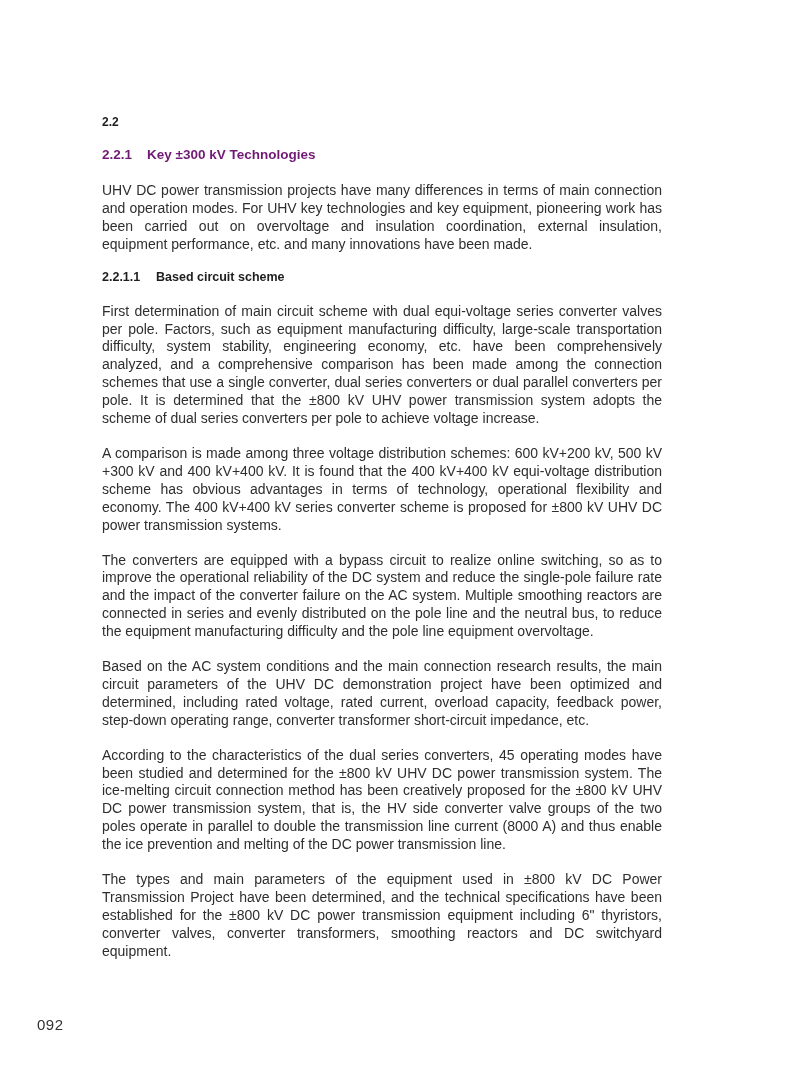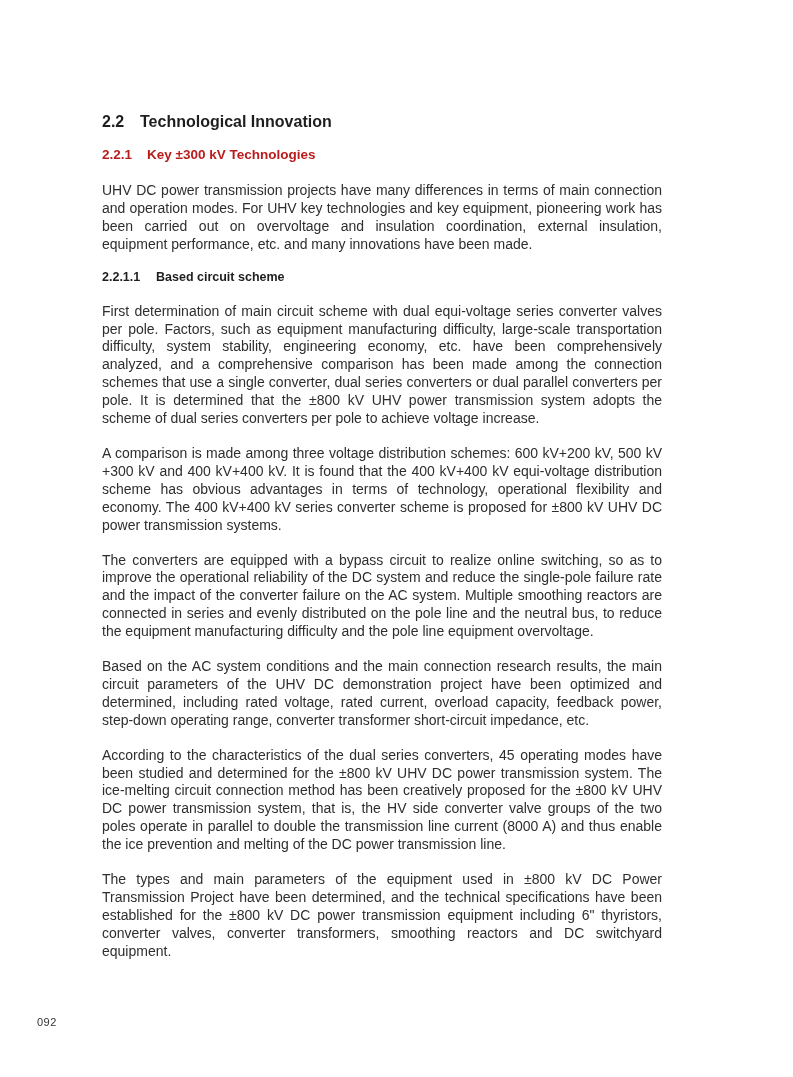--- a/index.html
+++ b/index.html
@@ -15,32 +15,32 @@
       font-family: "Liberation Sans", sans-serif;
       color: #2a2a2a;
     }
     .page {
       position: absolute;
       left: 102px;
       top: 111px;
       width: 560px;
     }
     .h2 {
-      font-size: 16px;
+      font-size: 12px;
       font-weight: bold;
       color: #1e1e1e;
       margin: 0;
       line-height: 22px;
       display: flex;
     }
     .h2 .num { width: 38px; display: inline-block; }
     .h3 {
       font-size: 13.5px;
       font-weight: bold;
-      color: #b91c1c;
+      color: #701a75;
       margin: 12px 0 0 0;
       line-height: 20px;
       display: flex;
     }
     .h3 .num { width: 45px; display: inline-block; }
     .h4 {
       font-size: 12.5px;
       font-weight: bold;
       color: #1e1e1e;
       margin: 14px 0 16px 0;
@@ -53,32 +53,31 @@
       line-height: 17.9px;
       margin: 17px 0 0 0;
       text-align: justify;
       color: #2e2e2e;
     }
     p.first { margin-top: 17px; }
     .page-number {
       position: absolute;
       left: 37px;
       top: 1016px;
-      font-size: 11px;
+      font-size: 15px;
       color: #333;
       letter-spacing: 0.5px;
     }
   </style>
 </head>
 <body>
 
 <div class="page">
   <h2 class="h2">
     <span class="num">2.2</span>
-    <span>Technological Innovation</span>
   </h2>
 
   <h3 class="h3">
     <span class="num">2.2.1</span>
     <span>Key ±300 kV Technologies</span>
   </h3>
 
   <p class="first">UHV DC power transmission projects have many differences in terms of main connection and operation modes. For UHV key technologies and key equipment, pioneering work has been carried out on overvoltage and insulation coordination, external insulation, equipment performance, etc. and many innovations have been made.</p>
 
   <h4 class="h4">

